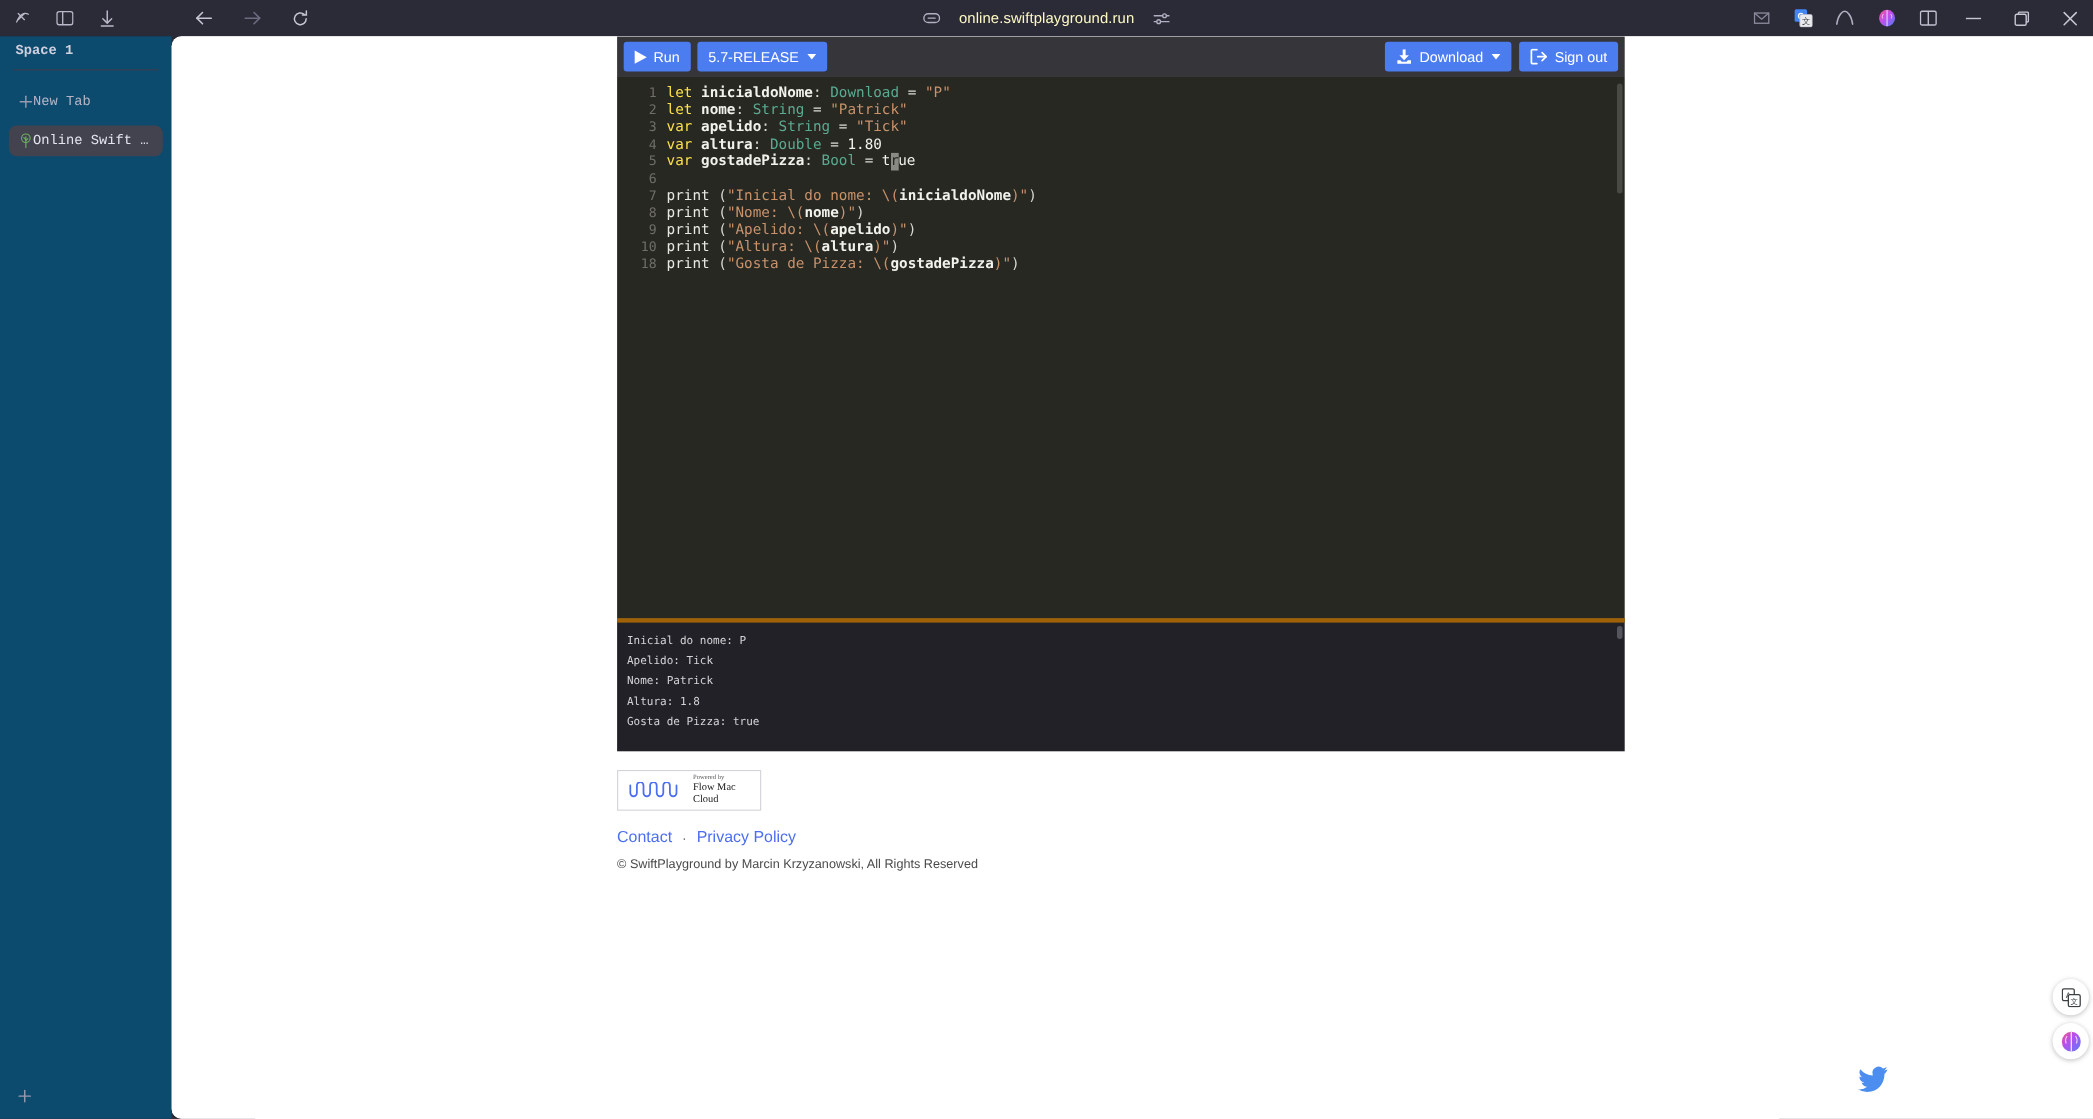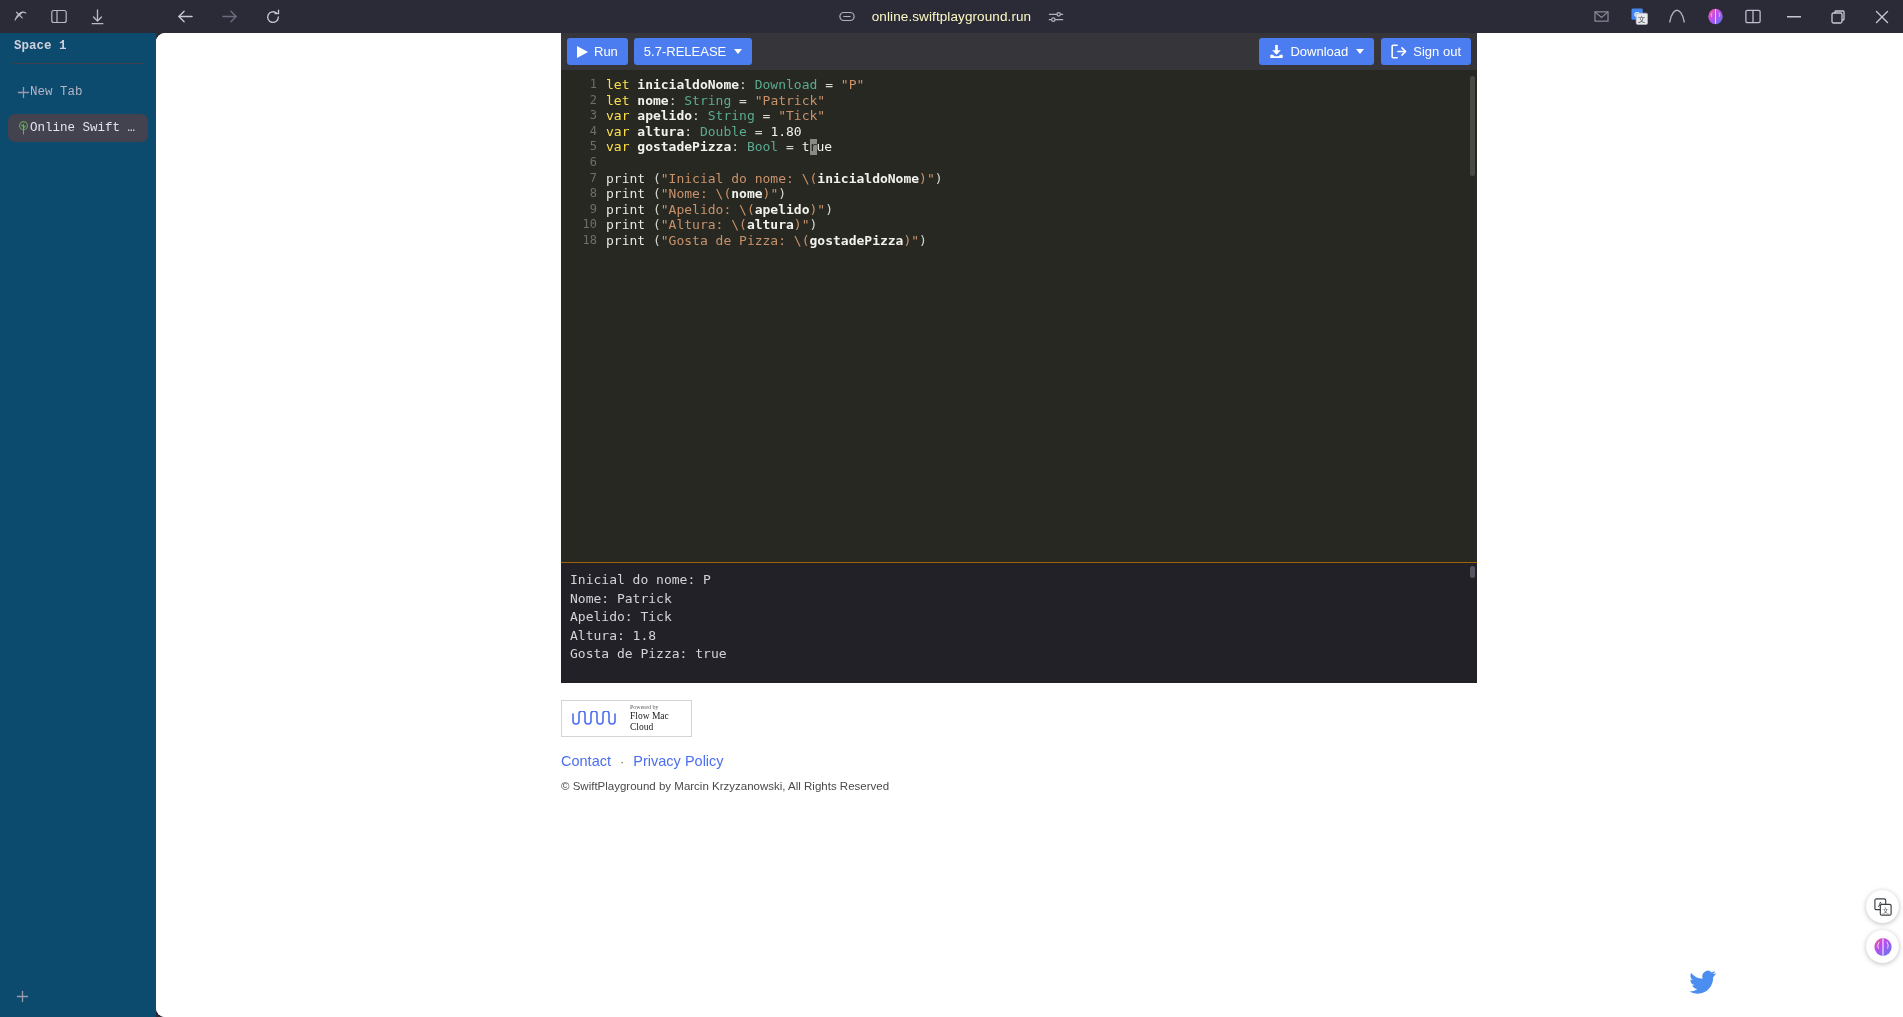--- a/index.html
+++ b/index.html
@@ -179,24 +179,24 @@
   }
   #ed-scroll {
     position: absolute; right: 2px; top: 6px;
     width: 5px; height: 100px;
     background: #4a4a45; border-radius: 3px;
   }
   
   #console {
     background: #212127;
     height: 121px;
-    border-top: 1px solid #a16207;
+    border-top: 4px solid #a16207;
     padding: 8px 0 0 9px;
     font-family: "DejaVu Sans Mono", monospace;
-    font-size: 13px;
+    font-size: 10px;
     line-height: 18.6px;
     color: #d4d4d8;
     position: relative;
     overflow: hidden;
   }
   #cs-scroll {
     position: absolute; right: 2px; top: 3px;
     width: 5px; height: 12px;
     background: #55555e; border-radius: 3px;
   }
@@ -493,22 +493,22 @@
                   <span class="ln">18</span>
                   <span class="code"><span class="k-fn">print </span><span class="k-pun">(</span><span class="k-str">"Gosta de Pizza: \(</span><span class="k-id">gostadePizza</span><span class="k-str">)"</span><span class="k-pun">)</span></span>
                 </div>
               </div>
             <div id="ed-scroll"></div>
           </div>
 
           <div id="console">
             <div id="console-lines">
                 <div>Inicial do nome: P</div>
+                <div>Apelido: Tick</div>
                 <div>Nome: Patrick</div>
-                <div>Apelido: Tick</div>
                 <div>Altura: 1.8</div>
                 <div>Gosta de Pizza: true</div>
               </div>
             <div id="cs-scroll"></div>
           </div>
         </div>
 
         <div id="footer">
           <div id="powered">
             <span style="display:flex;">

